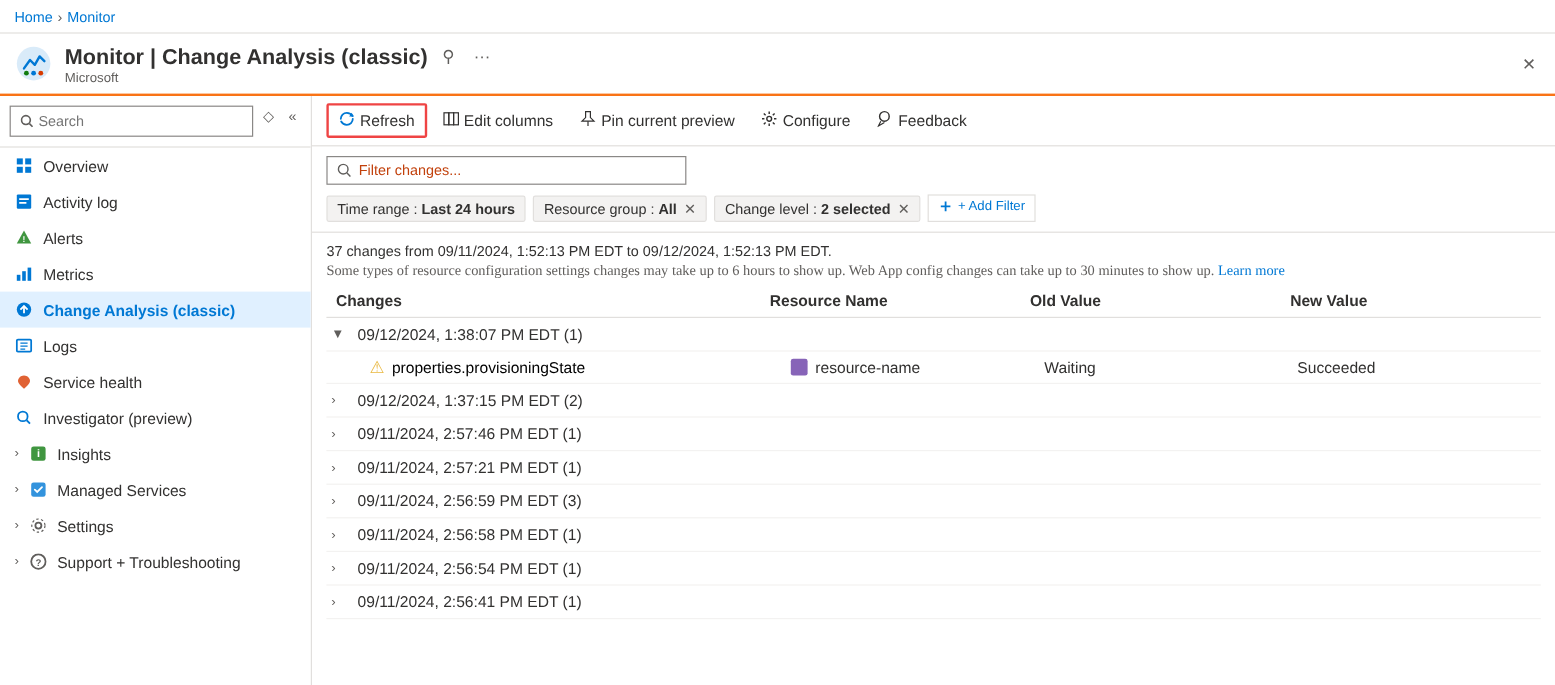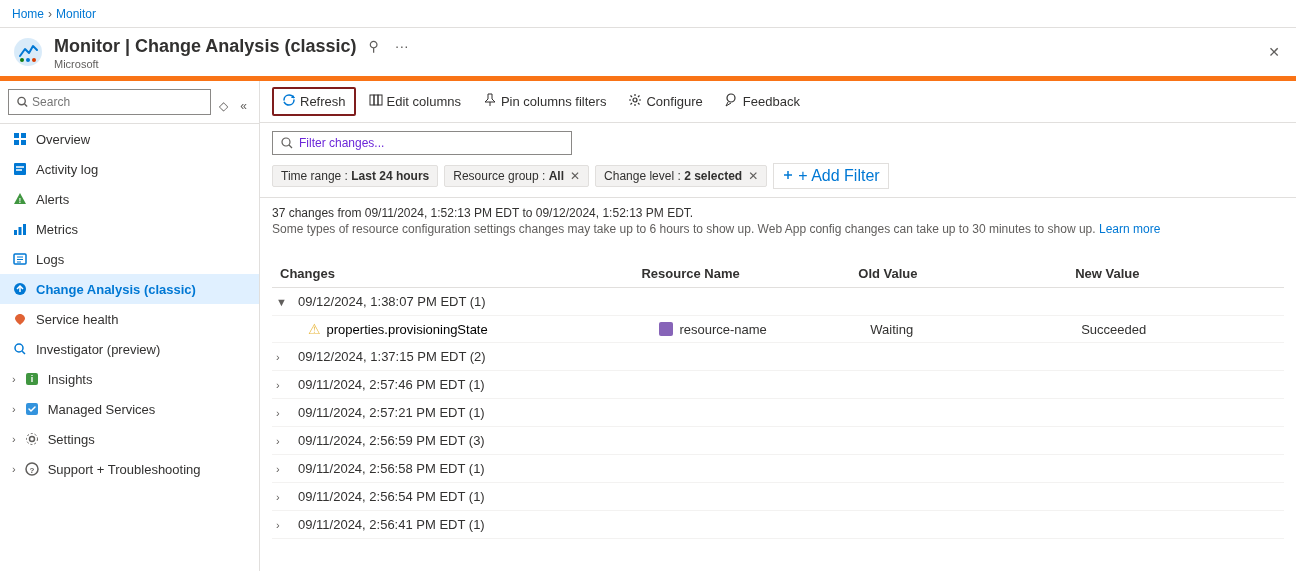--- a/index.html
+++ b/index.html
@@ -6,65 +6,65 @@
     body { font-family: 'Segoe UI', Arial, sans-serif; font-size: 13px; color: #323130; background: #fff; overflow: hidden; }
 
     .app-container { display: flex; flex-direction: column; height: 571px; width: 1296px; }
 
     
     .top-bar { display: flex; align-items: center; padding: 4px 12px; font-size: 12px; color: #605e5c; border-bottom: 1px solid #e1dfdd; height: 28px; }
     .top-bar a { color: #0078d4; text-decoration: none; }
     .top-bar span { margin: 0 4px; }
 
     
-    .header { display: flex; align-items: center; justify-content: space-between; padding: 6px 12px; border-bottom: 5px solid #f97316; min-height: 52px; }
+    .header { display: flex; align-items: center; justify-content: space-between; padding: 6px 12px; border-bottom: 2px solid #f97316; min-height: 52px; }
     .header-left { display: flex; align-items: center; gap: 10px; }
     .header-icon { width: 32px; height: 32px; display: flex; align-items: center; justify-content: center; }
     .header-title { display: flex; flex-direction: column; }
     .header-title-main { font-size: 18px; font-weight: 600; color: #323130; display: flex; align-items: center; gap: 8px; }
     .header-subtitle { font-size: 11px; color: #605e5c; }
     .icon-btn { background: none; border: none; cursor: pointer; color: #605e5c; font-size: 14px; padding: 4px; display: flex; align-items: center; }
     .close-btn { margin-left: auto; }
 
     
     .main { display: flex; flex: 1; overflow: hidden; }
 
     
     .sidebar { width: 260px; border-right: 1px solid #e1dfdd; display: flex; flex-direction: column; overflow-y: auto; flex-shrink: 0; }
-    .search-bar { padding: 8px; display: flex; align-items: flex-end; gap: 4px; border-bottom: 1px solid #e1dfdd; }
+    .search-bar { padding: 8px; display: flex; align-items: flex-start; gap: 4px; border-bottom: 1px solid #e1dfdd; }
     .search-input { flex: 1; border: 1px solid #8a8886; padding: 4px 8px; font-size: 12px; height: 26px; display: flex; align-items: center; gap: 4px; }
     .search-input input { border: none; outline: none; font-size: 12px; width: 100%; }
     .sidebar-icon-btn { background: none; border: none; cursor: pointer; color: #605e5c; font-size: 12px; padding: 2px 4px; }
 
     .nav-item { display: flex; align-items: center; gap: 8px; padding: 7px 12px; cursor: pointer; font-size: 13px; color: #323130; }
     .nav-item.active { background: #e0f0ff; color: #0078d4; font-weight: 600; }
     .nav-item .nav-icon { width: 16px; height: 16px; display: flex; align-items: center; justify-content: center; flex-shrink: 0; }
     .nav-item-expandable { display: flex; align-items: center; gap: 8px; padding: 7px 12px; cursor: pointer; font-size: 13px; color: #323130; }
     .nav-item-expandable .nav-icon { width: 16px; height: 16px; display: flex; align-items: center; justify-content: center; flex-shrink: 0; }
 
     
     .content { flex: 1; display: flex; flex-direction: column; overflow: hidden; }
 
     
     .toolbar { display: flex; align-items: center; gap: 4px; padding: 6px 12px; border-bottom: 1px solid #e1dfdd; }
     .toolbar-btn { display: flex; align-items: center; gap: 4px; padding: 4px 8px; border: 1px solid transparent; background: none; cursor: pointer; font-size: 13px; color: #323130; }
-    .toolbar-btn.highlighted { border: 2px solid #7f1d1d; border-radius: 2px; }
+    .toolbar-btn.highlighted { border: 2px solid #ef4444; border-radius: 2px; }
 
     
     .filter-area { padding: 8px 12px; border-bottom: 1px solid #e1dfdd; }
     .filter-input { display: flex; align-items: center; gap: 6px; border: 1px solid #8a8886; padding: 4px 8px; width: 300px; font-size: 12px; color: #605e5c; margin-bottom: 8px; }
     .filter-chips { display: flex; align-items: center; gap: 6px; flex-wrap: wrap; }
     .filter-chip { display: flex; align-items: center; gap: 4px; padding: 3px 8px; background: #f3f2f1; border: 1px solid #e1dfdd; font-size: 12px; color: #323130; border-radius: 2px; }
     .filter-chip-close { cursor: pointer; color: #605e5c; font-size: 12px; margin-left: 2px; background: none; border: none; }
-    .add-filter-btn { display: flex; align-items: flex-end; gap: 4px; padding: 3px 8px; border: 1px solid #e1dfdd; background: none; cursor: pointer; font-size: 16px; color: #0078d4; }
+    .add-filter-btn { display: flex; align-items: flex-start; gap: 4px; padding: 3px 8px; border: 1px solid #e1dfdd; background: none; cursor: pointer; font-size: 11px; color: #0078d4; }
 
     
     .data-area { flex: 1; overflow-y: auto; padding: 8px 12px; }
     .info-text { font-size: 12px; color: #323130; margin-bottom: 2px; }
-    .info-text-secondary { font-size: 12px; color: #605e5c; margin-bottom: 24px; }
+    .info-text-secondary { font-size: 12px; color: #605e5c; margin-bottom: 4px; font-family: Liberation Serif, serif; }
     .learn-more { color: #0078d4; text-decoration: none; }
 
     
     .table-header { display: grid; grid-template-columns: 2fr 1.2fr 1.2fr 1.2fr; padding: 6px 0; border-bottom: 1px solid #e1dfdd; font-weight: 600; font-size: 13px; color: #323130; }
     .table-header div { padding: 0 8px; }
 
     .table-row-group { }
     .table-row-header { display: flex; align-items: center; padding: 6px 4px; border-bottom: 1px solid #f3f2f1; cursor: pointer; font-size: 13px; color: #323130; }
     .table-row-expand { width: 16px; margin-right: 6px; color: #605e5c; font-size: 11px; }
     .table-data-row { display: grid; grid-template-columns: 2fr 1.2fr 1.2fr 1.2fr; padding: 5px 0; border-bottom: 1px solid #f3f2f1; font-size: 13px; }
@@ -162,41 +162,41 @@
         <span class="nav-icon">
           <svg width="14" height="14" viewBox="0 0 14 14">
             <rect x="1" y="8" width="3" height="5" fill="#0078d4"></rect>
             <rect x="5.5" y="5" width="3" height="8" fill="#0078d4"></rect>
             <rect x="10" y="2" width="3" height="11" fill="#0078d4"></rect>
           </svg>
         </span>
         <span>Metrics</span>
       </div>
 
+      <div class="nav-item active">
+        <span class="nav-icon">
+          <svg width="14" height="14" viewBox="0 0 14 14">
+            <circle cx="7" cy="7" r="6" fill="#0078d4"></circle>
+            <path d="M4 7 L7 4 L10 7" stroke="white" stroke-width="1.5" fill="none"></path>
+            <path d="M7 4 L7 10" stroke="white" stroke-width="1.5"></path>
+          </svg>
+        </span>
+        <span>Change Analysis (classic)</span>
+      </div>
+
       <div class="nav-item">
         <span class="nav-icon">
           <svg width="14" height="14" viewBox="0 0 14 14">
             <rect x="1" y="2" width="12" height="10" rx="1" stroke="#0078d4" stroke-width="1.5" fill="none"></rect>
             <line x1="4" y1="5" x2="10" y2="5" stroke="#0078d4" stroke-width="1"></line>
             <line x1="4" y1="7.5" x2="10" y2="7.5" stroke="#0078d4" stroke-width="1"></line>
             <line x1="4" y1="10" x2="8" y2="10" stroke="#0078d4" stroke-width="1"></line>
           </svg>
         </span>
         <span>Logs</span>
-      </div>
-
-      <div class="nav-item active">
-        <span class="nav-icon">
-          <svg width="14" height="14" viewBox="0 0 14 14">
-            <circle cx="7" cy="7" r="6" fill="#0078d4"></circle>
-            <path d="M4 7 L7 4 L10 7" stroke="white" stroke-width="1.5" fill="none"></path>
-            <path d="M7 4 L7 10" stroke="white" stroke-width="1.5"></path>
-          </svg>
-        </span>
-        <span>Change Analysis (classic)</span>
       </div>
 
       <div class="nav-item">
         <span class="nav-icon">
           <svg width="14" height="14" viewBox="0 0 14 14">
             <path d="M7 2 C4 2 2 4.5 2 6.5 C2 9 7 13 7 13 C7 13 12 9 12 6.5 C12 4.5 10 2 7 2Z" fill="#d83b01" opacity="0.8"></path>
           </svg>
         </span>
         <span>Service health</span>
       </div>
@@ -282,21 +282,21 @@
           <span>Edit columns</span>
         </button>
 
         <button class="toolbar-btn">
           <span>
             <svg width="14" height="14" viewBox="0 0 14 14">
               <path d="M5 1 L9 1 L9 6 L12 9 L2 9 L5 6 Z" stroke="#323130" stroke-width="1" fill="none"></path>
               <line x1="7" y1="9" x2="7" y2="13" stroke="#323130" stroke-width="1"></line>
             </svg>
           </span>
-          <span>Pin columns filters</span>
+          <span>Pin current preview</span>
         </button>
 
         <button class="toolbar-btn">
           <span>
             <svg width="14" height="14" viewBox="0 0 14 14">
               <circle cx="7" cy="7" r="2" stroke="#323130" stroke-width="1.2" fill="none"></circle>
               <path d="M7 1 L7 3 M7 11 L7 13 M1 7 L3 7 M11 7 L13 7 M2.5 2.5 L4 4 M10 10 L11.5 11.5 M11.5 2.5 L10 4 M4 10 L2.5 11.5" stroke="#323130" stroke-width="1.2"></path>
             </svg>
           </span>
           <span>Configure</span>
@@ -312,21 +312,21 @@
           <span>Feedback</span>
         </button>
       </div>
 
       <div class="filter-area">
         <div class="filter-input">
           <svg width="12" height="12" viewBox="0 0 12 12">
             <circle cx="5" cy="5" r="4" stroke="#605e5c" stroke-width="1.2" fill="none"></circle>
             <line x1="8" y1="8" x2="11" y2="11" stroke="#605e5c" stroke-width="1.2"></line>
           </svg>
-          <span style="color:#6d28d9;">Filter changes...</span>
+          <span style="color:#c2410c;">Filter changes...</span>
         </div>
         <div class="filter-chips">
           <div class="filter-chip">
             <span>Time range : <strong>Last 24 hours</strong></span>
           </div>
           <div class="filter-chip">
             <span>Resource group : <strong>All</strong></span>
             <button class="filter-chip-close">✕</button>
           </div>
           <div class="filter-chip">

